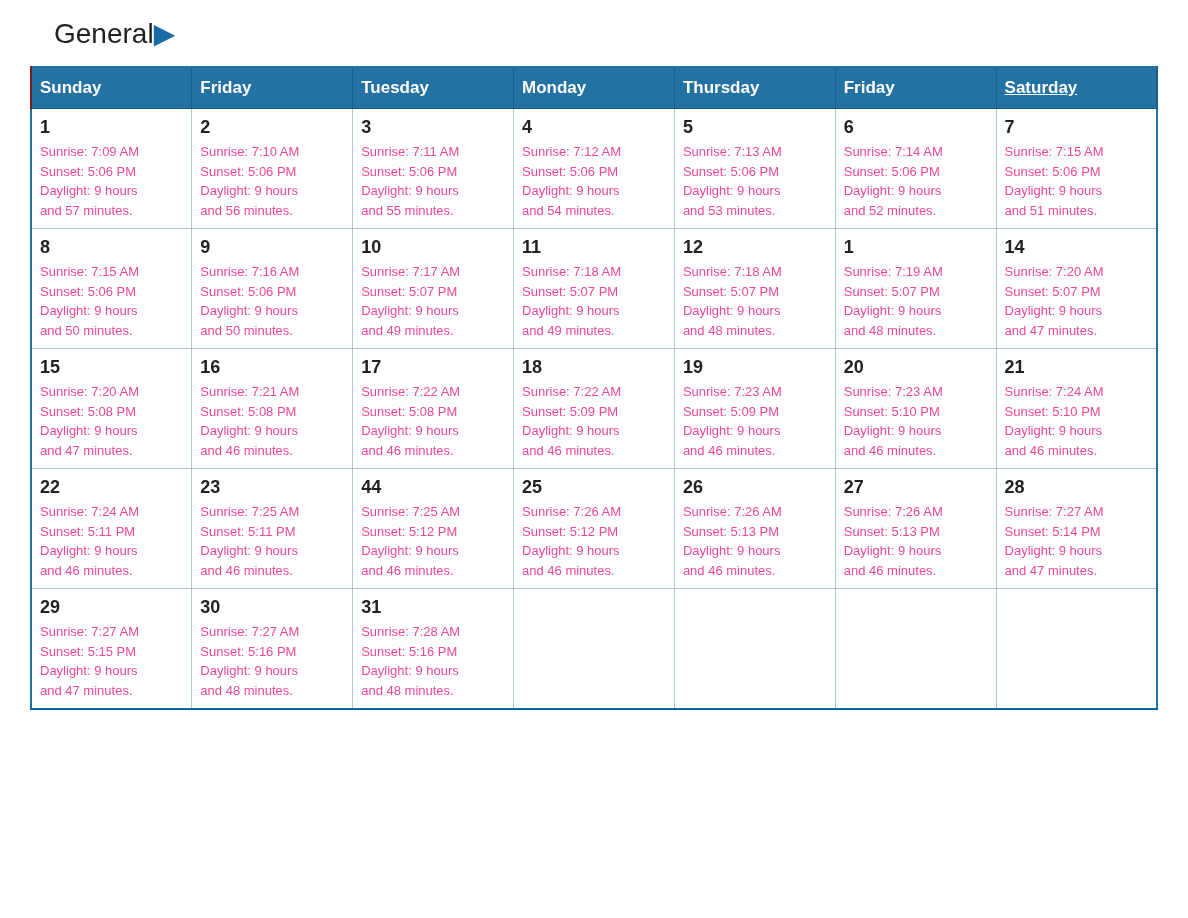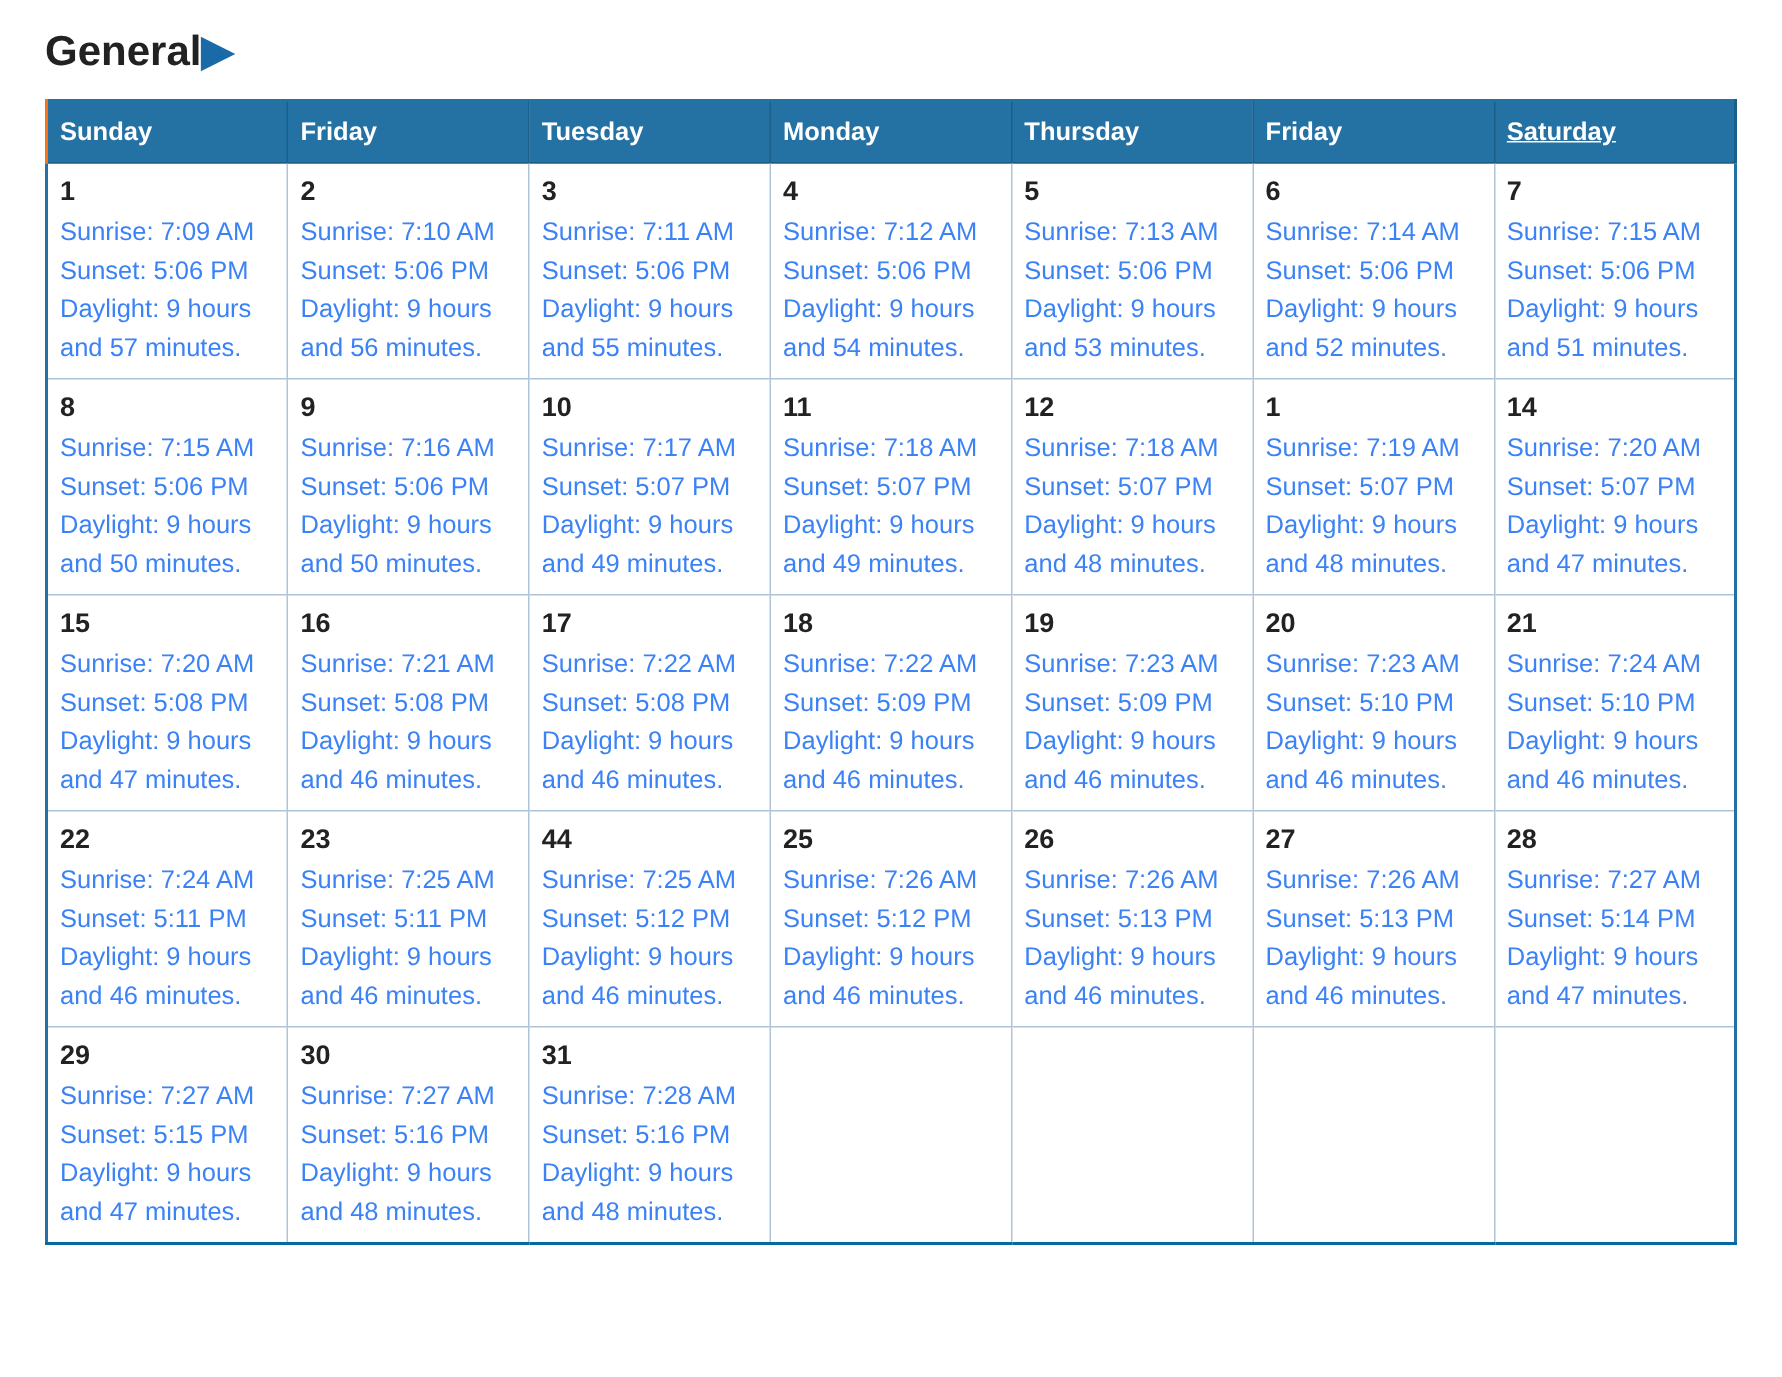--- a/index.html
+++ b/index.html
@@ -16,23 +16,24 @@
       align-items: flex-start;
       margin-bottom: 20px;
     }
     .logo {
       display: flex;
       flex-direction: column;
       align-items: flex-start;
     }
     .logo-general {
       font-size: 28px;
-      font-weight: bold;
+      font-weight: normal;
       color: #222;
       line-height: 1;
+      margin-left: 24px;
     }
     .logo-general span {
       color: #1a6aa8;
     }
     .logo-blue {
       font-size: 22px;
       font-weight: bold;
       color: #1a6aa8;
       margin-top: -2px;
     }
@@ -73,32 +74,32 @@
       min-height: 90px;
       height: 115px;
     }
     .day-number {
       font-size: 18px;
       font-weight: bold;
       display: block;
       margin-bottom: 4px;
     }
     .day-info {
-      font-size: 17px;
-      color: #3b82f6;
+      font-size: 13px;
+      color: #ec4899;
       line-height: 1.5;
     }
     tbody tr td.empty {
       background: #fff;
     }
     tbody tr:last-child td {
       border-bottom: 2px solid #0369a1;
     }
     thead tr th:first-child {
-      border-left: 2px solid #f97316;
+      border-left: 2px solid #7f1d1d;
     }
     thead tr th:last-child {
       border-right: 2px solid #1a5f8a;
       text-decoration: underline;
     }
     table {
       border: 2px solid #2471a3;
     }
   </style>
 </head>

